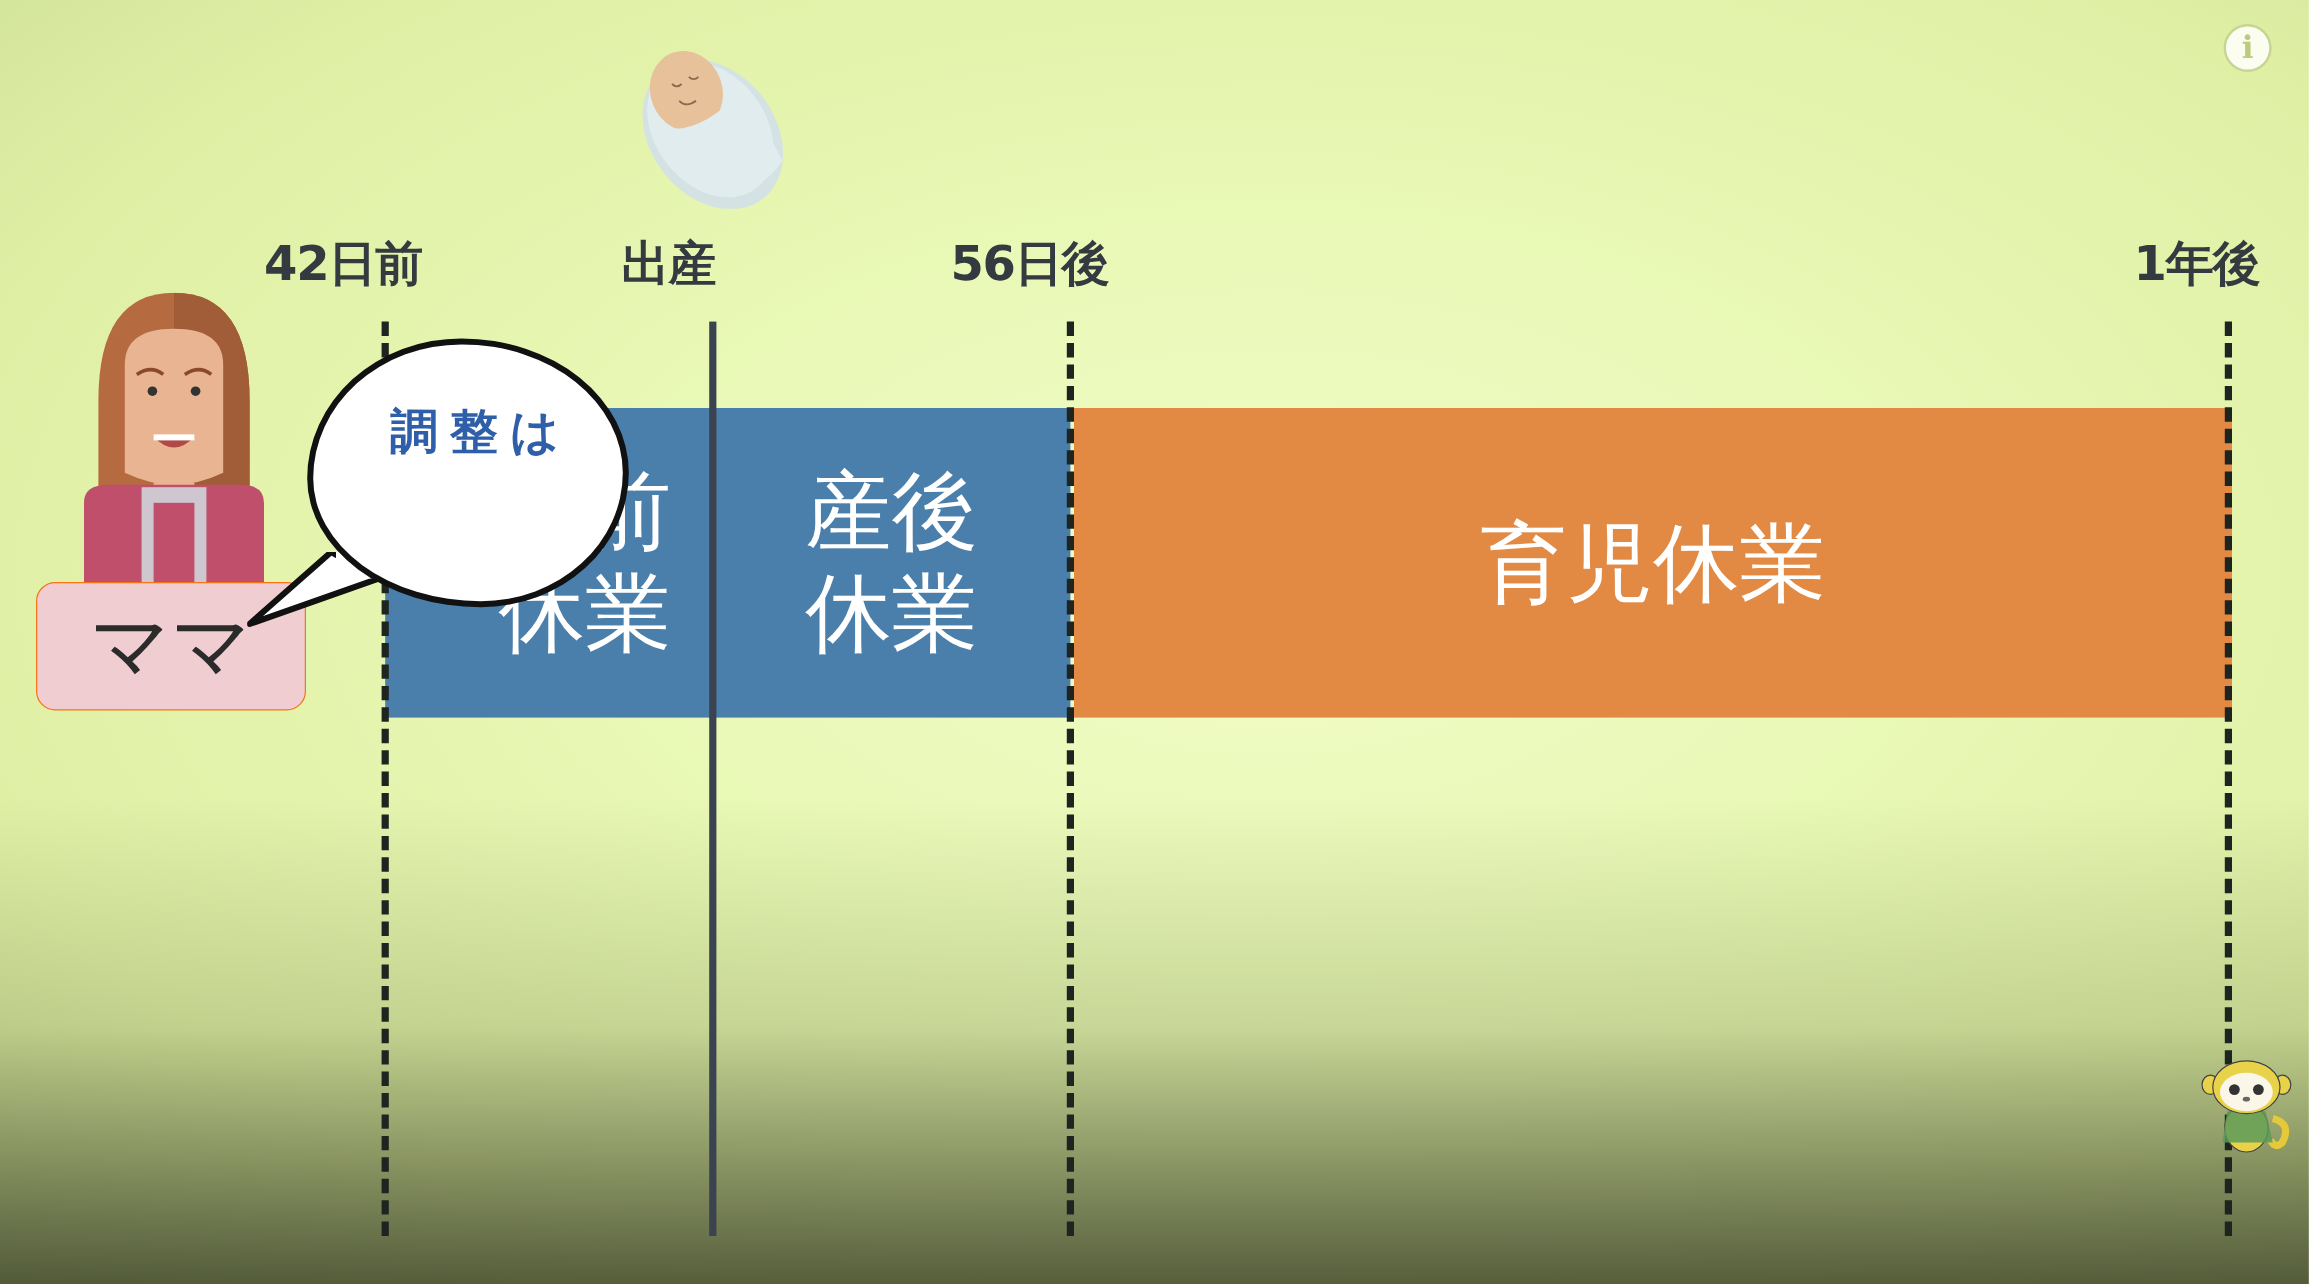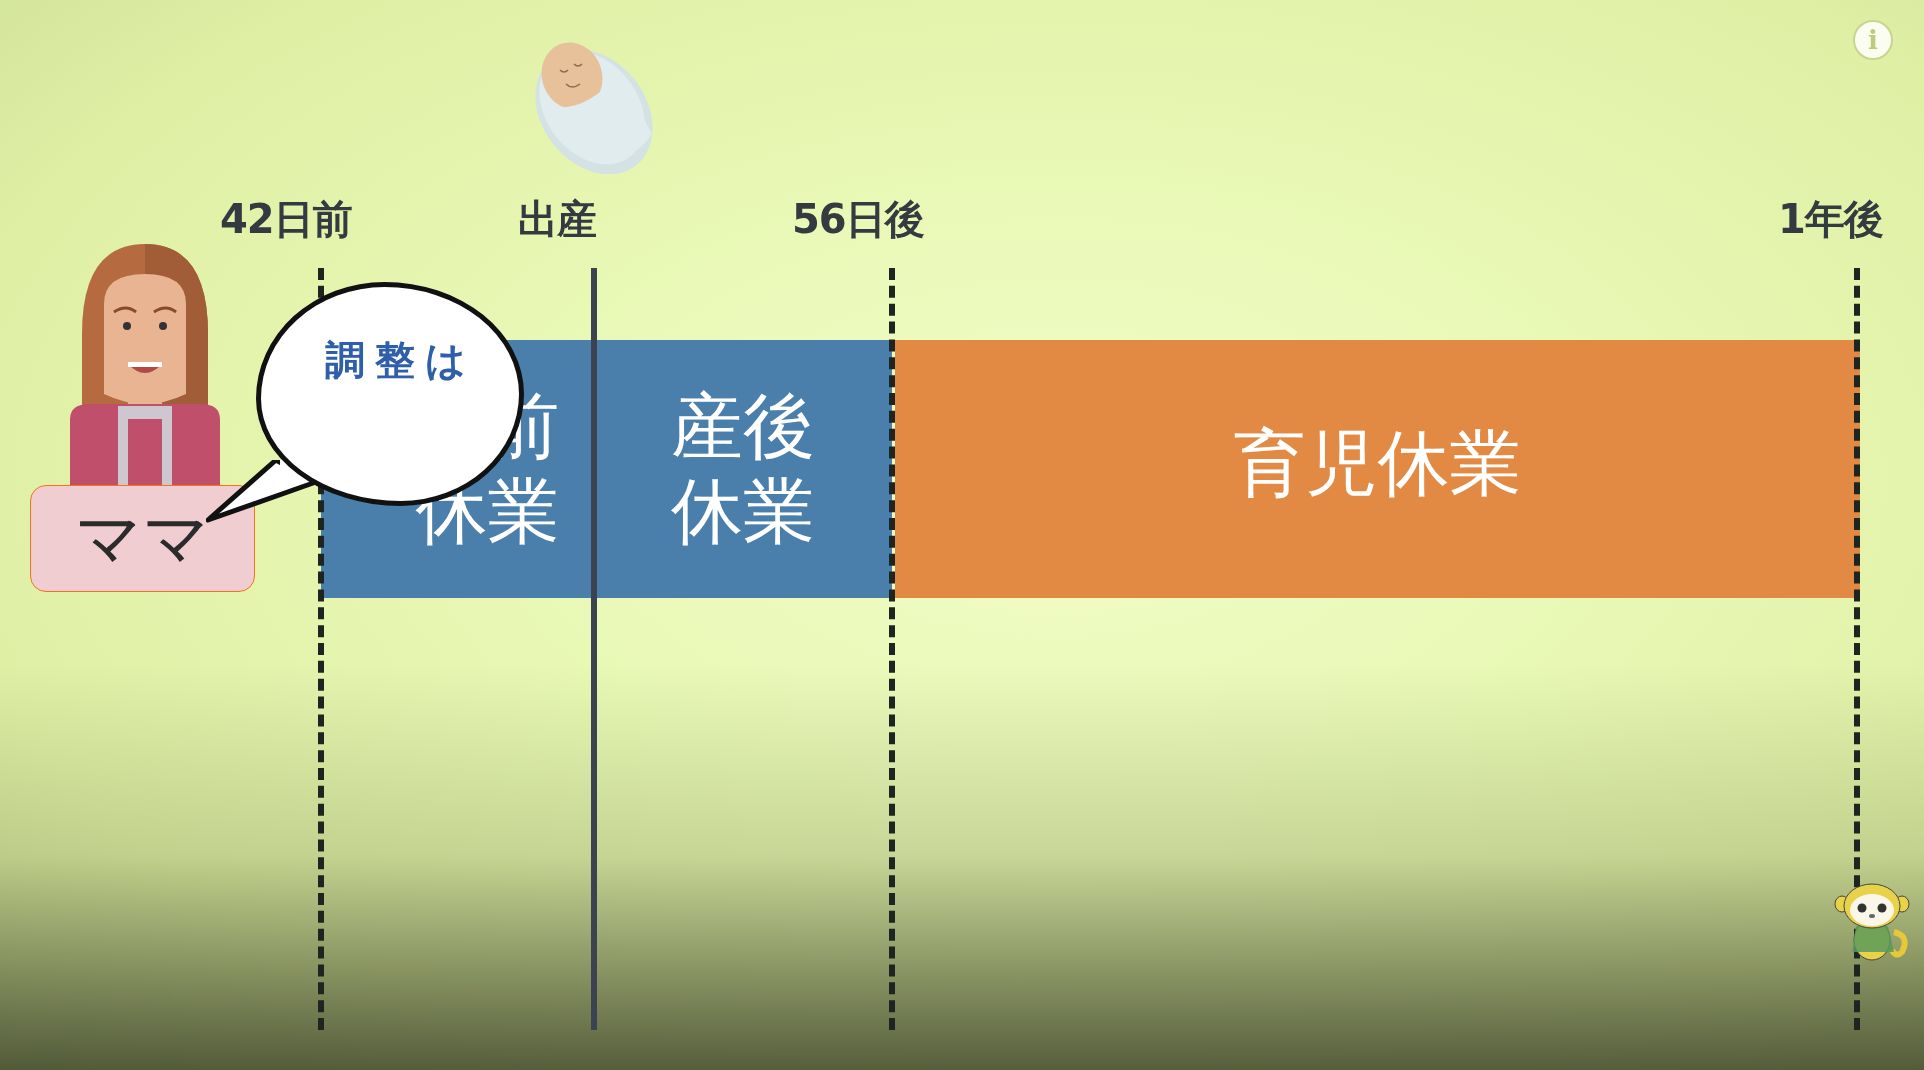--- a/index.html
+++ b/index.html
@@ -50,21 +50,21 @@
     <div>産前</div>
     <div>休業</div>
   </div>
 </div>
 <div class="bar bar-blue" style="left:594px;width:298px;">
   <div>
     <div>産後</div>
     <div>休業</div>
   </div>
 </div>
-<div class="bar bar-orange" style="left:895px;width:965px;font-family:Liberation Mono, monospace;">
+<div class="bar bar-orange" style="left:895px;width:965px;">
   <div>育児休業</div>
 </div>
 
 <div class="vline-dash" style="left:318px;"></div>
 <div class="vline-solid" style="left:591px;"></div>
 <div class="vline-dash" style="left:889px;"></div>
 <div class="vline-dash" style="left:1854px;"></div>
 
 <div class="abs" style="left:70px;top:244px;width:150px;height:250px;">
   <svg width="150" height="250" viewBox="0 0 150 250">

